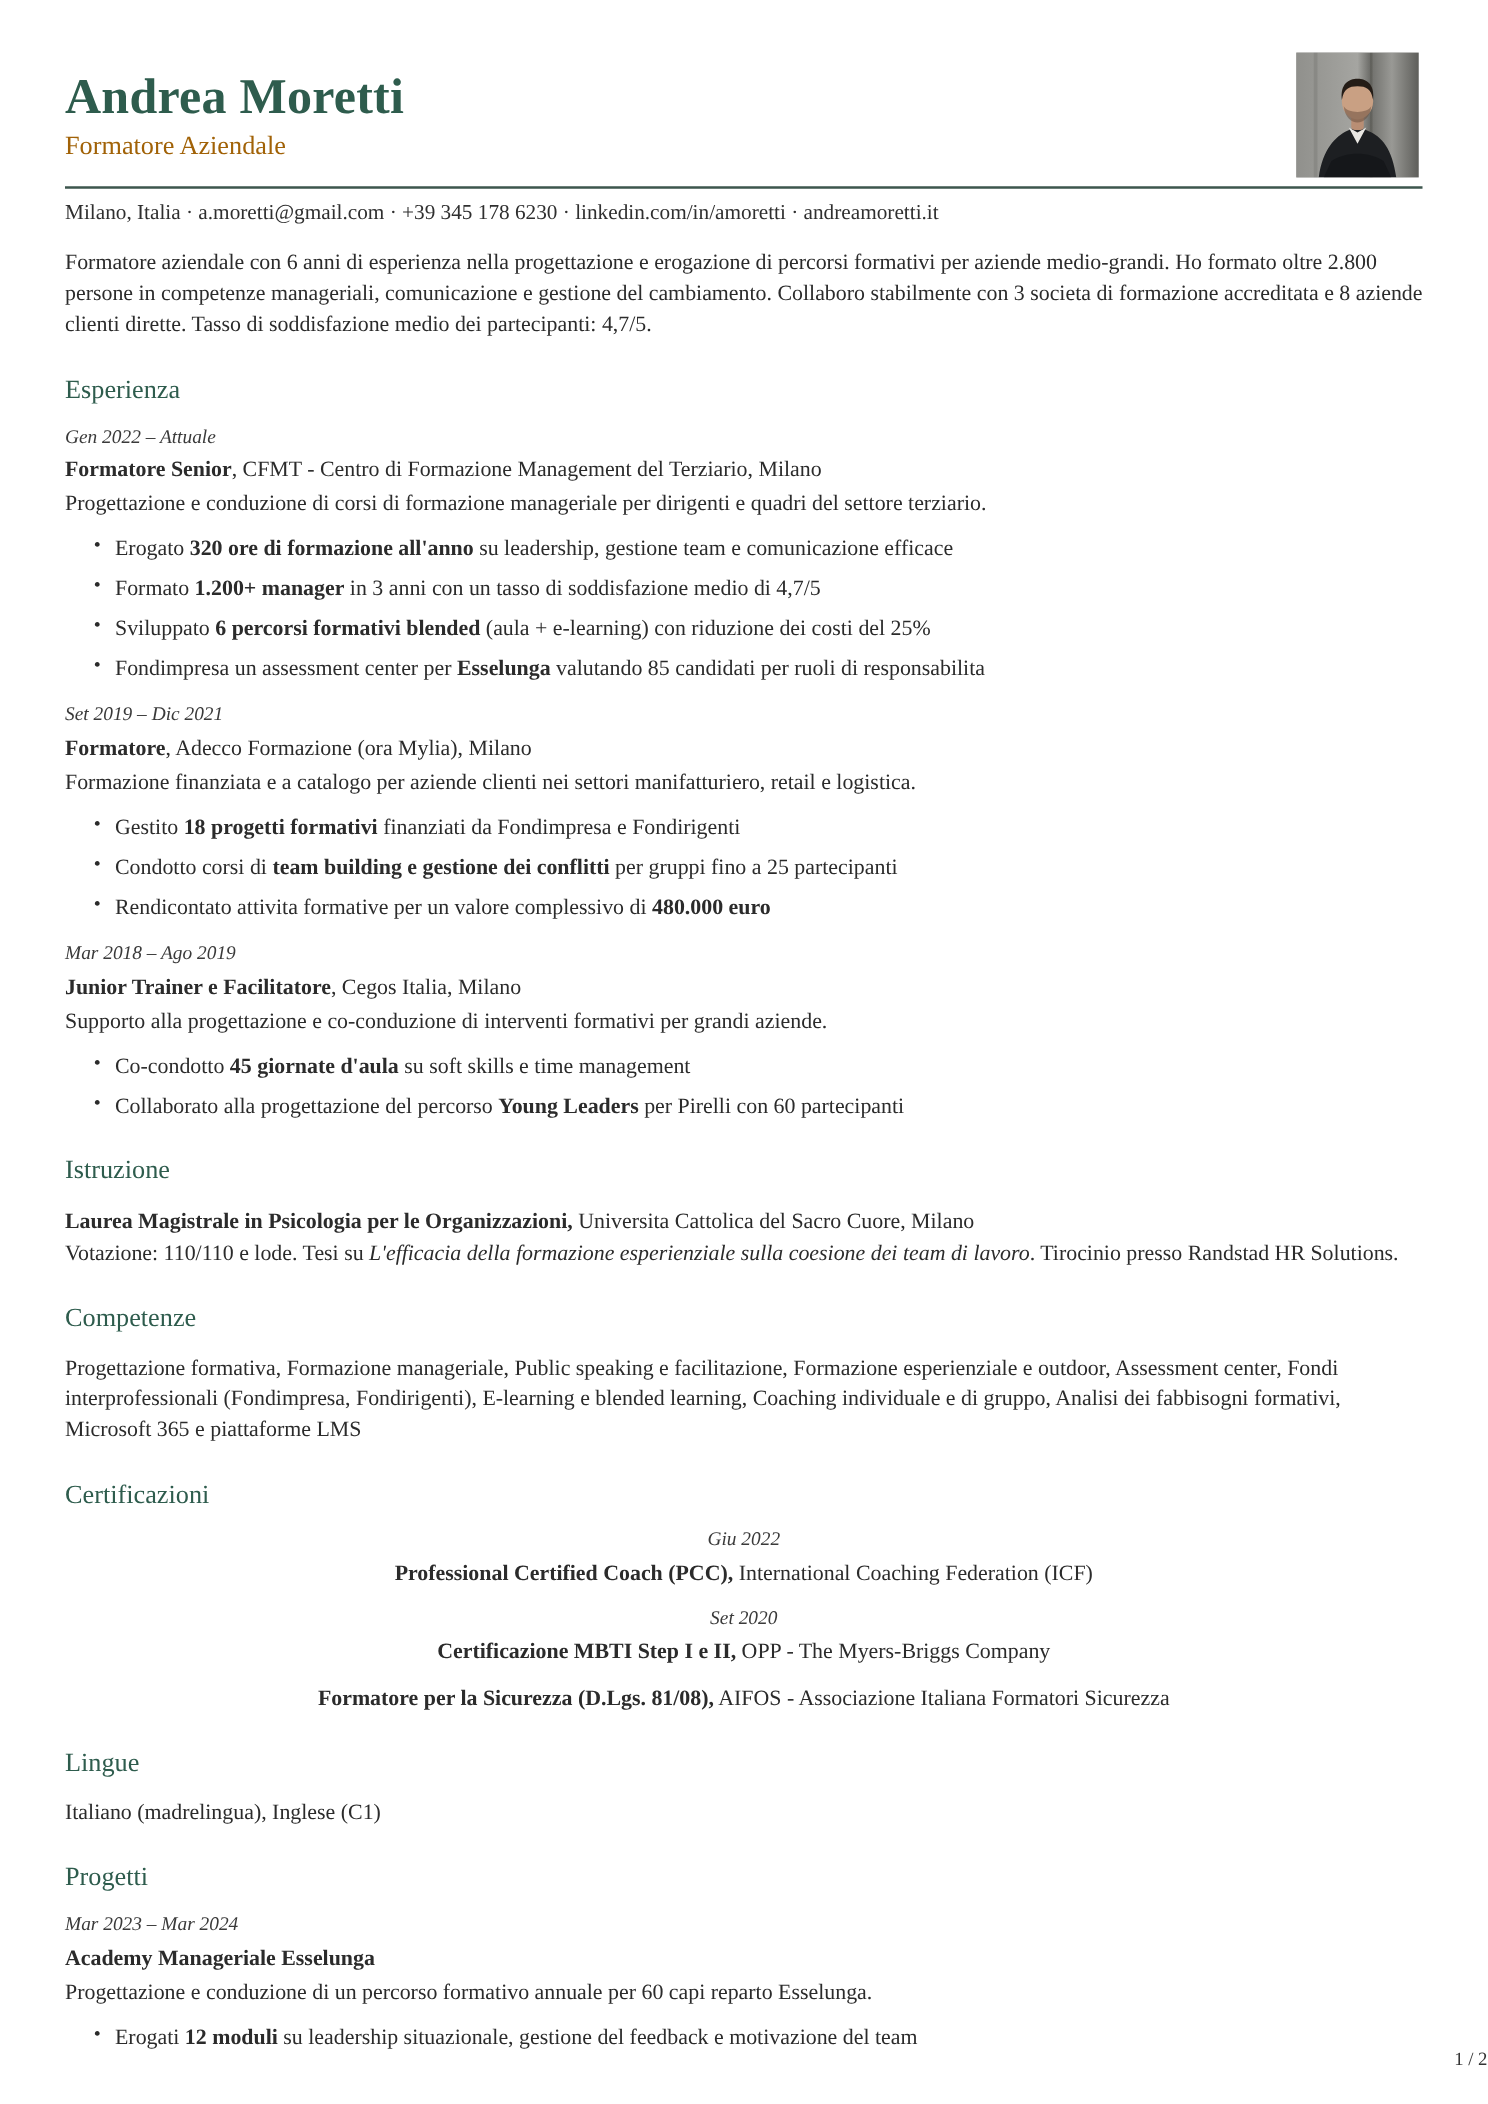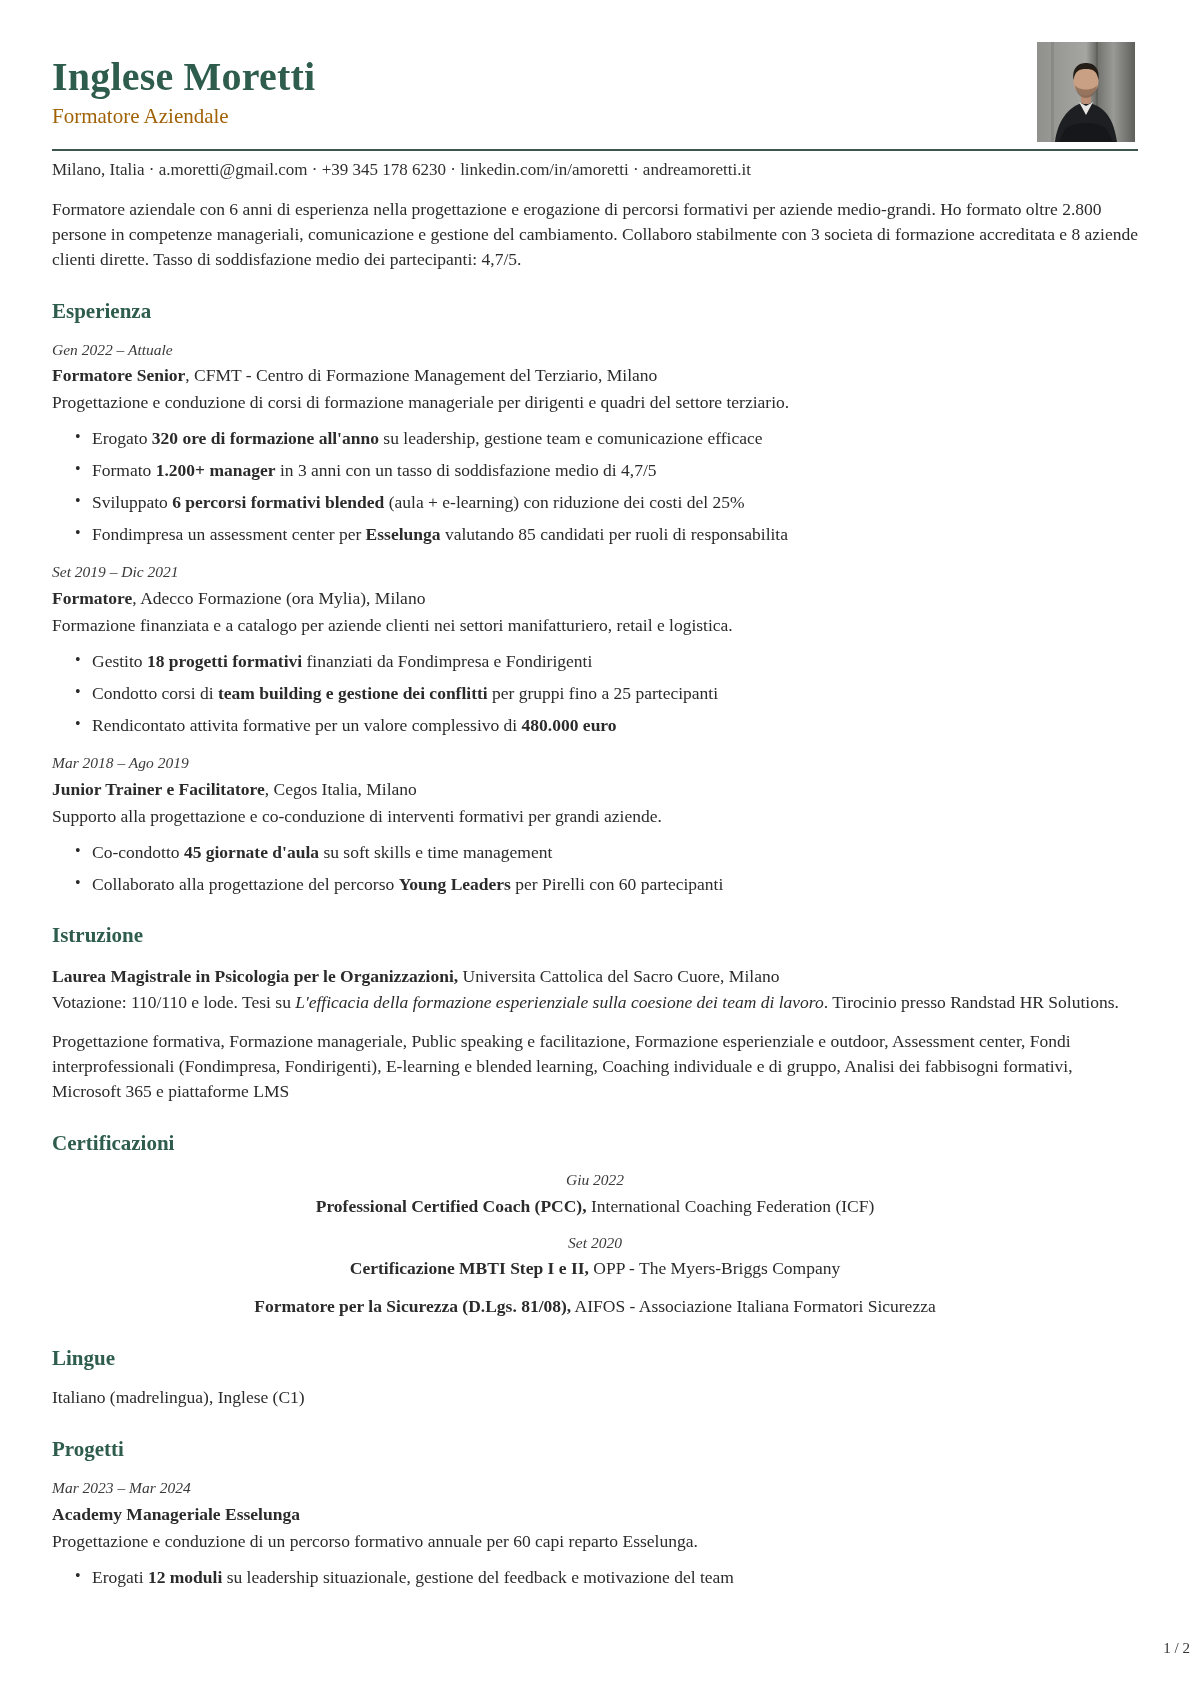--- a/index.html
+++ b/index.html
@@ -29,21 +29,21 @@
   }
   .rule{
     border:none;border-top:2px solid var(--rule);
     margin:20px 0 0 0;
   }
   .contact{font-size:17px;margin:9px 0 0 0;color:#2f2f2f;}
   .summary{font-size:17.5px;line-height:1.42;margin:17px 0 0 0;}
 
   
   h2.section-title{
-    font-size:21px;font-weight:700;color:var(--accent);
+    font-size:21px;font-weight:400;color:var(--accent);
     margin:27px 0 0 0;line-height:1.2;
   }
   .entry{margin-top:15px;}
   .date{
     font-size:15.5px;font-style:italic;color:var(--muted);
     margin:0 0 0 0;line-height:1.4;
   }
   .role-line{font-size:17.5px;margin:3px 0 0 0;line-height:1.42;}
   .role-line b{font-weight:700;}
   .desc{font-size:17.5px;margin:2px 0 0 0;line-height:1.42;}
@@ -62,21 +62,21 @@
     position:absolute;left:0;right:0;bottom:26px;text-align:right;
     font-size:15px;color:#333;
   }
 </style>
 </head>
 <body>
 
 <div class="page">
 
   <div>
-    <h1 class="name">Inglese Moretti</h1>
+    <h1 class="name">Andrea Moretti</h1>
     <p class="subtitle">Formatore Aziendale</p>
     <div class="photo">
       <svg viewBox="0 0 98 100" width="98" height="100">
         <defs>
           <linearGradient id="bgg" x1="0" y1="0" x2="1" y2="0">
             <stop offset="0" stop-color="#90908c"></stop>
             <stop offset="0.5" stop-color="#a5a5a1"></stop>
             <stop offset="0.6" stop-color="#6e6e6a"></stop>
             <stop offset="0.78" stop-color="#999995"></stop>
             <stop offset="1" stop-color="#5e5e5a"></stop>
@@ -139,20 +139,21 @@
 
   <section>
     <h2 class="section-title">Istruzione</h2>
     <div class="entry">
       <p class="role-line"><b>Laurea Magistrale in Psicologia per le Organizzazioni,</b><span> Universita Cattolica del Sacro Cuore, Milano</span></p>
       <p class="desc"><span>Votazione: 110/110 e lode. Tesi su </span><i>L'efficacia della formazione esperienziale sulla coesione dei team di lavoro</i><span>. Tirocinio presso Randstad HR Solutions.</span></p>
     </div>
   </section>
 
   <section>
+    <h2 class="section-title">Competenze</h2>
     <p class="plain">Progettazione formativa, Formazione manageriale, Public speaking e facilitazione, Formazione esperienziale e outdoor, Assessment center, Fondi interprofessionali (Fondimpresa, Fondirigenti), E-learning e blended learning, Coaching individuale e di gruppo, Analisi dei fabbisogni formativi, Microsoft 365 e piattaforme LMS</p>
   </section>
 
   <section>
     <h2 class="section-title">Certificazioni</h2>
     <div class="cert-entry">
       <p class="date">Giu 2022</p>
       <p class="role-line"><b>Professional Certified Coach (PCC),</b><span> International Coaching Federation (ICF)</span></p>
     </div>
     <div class="cert-entry">

